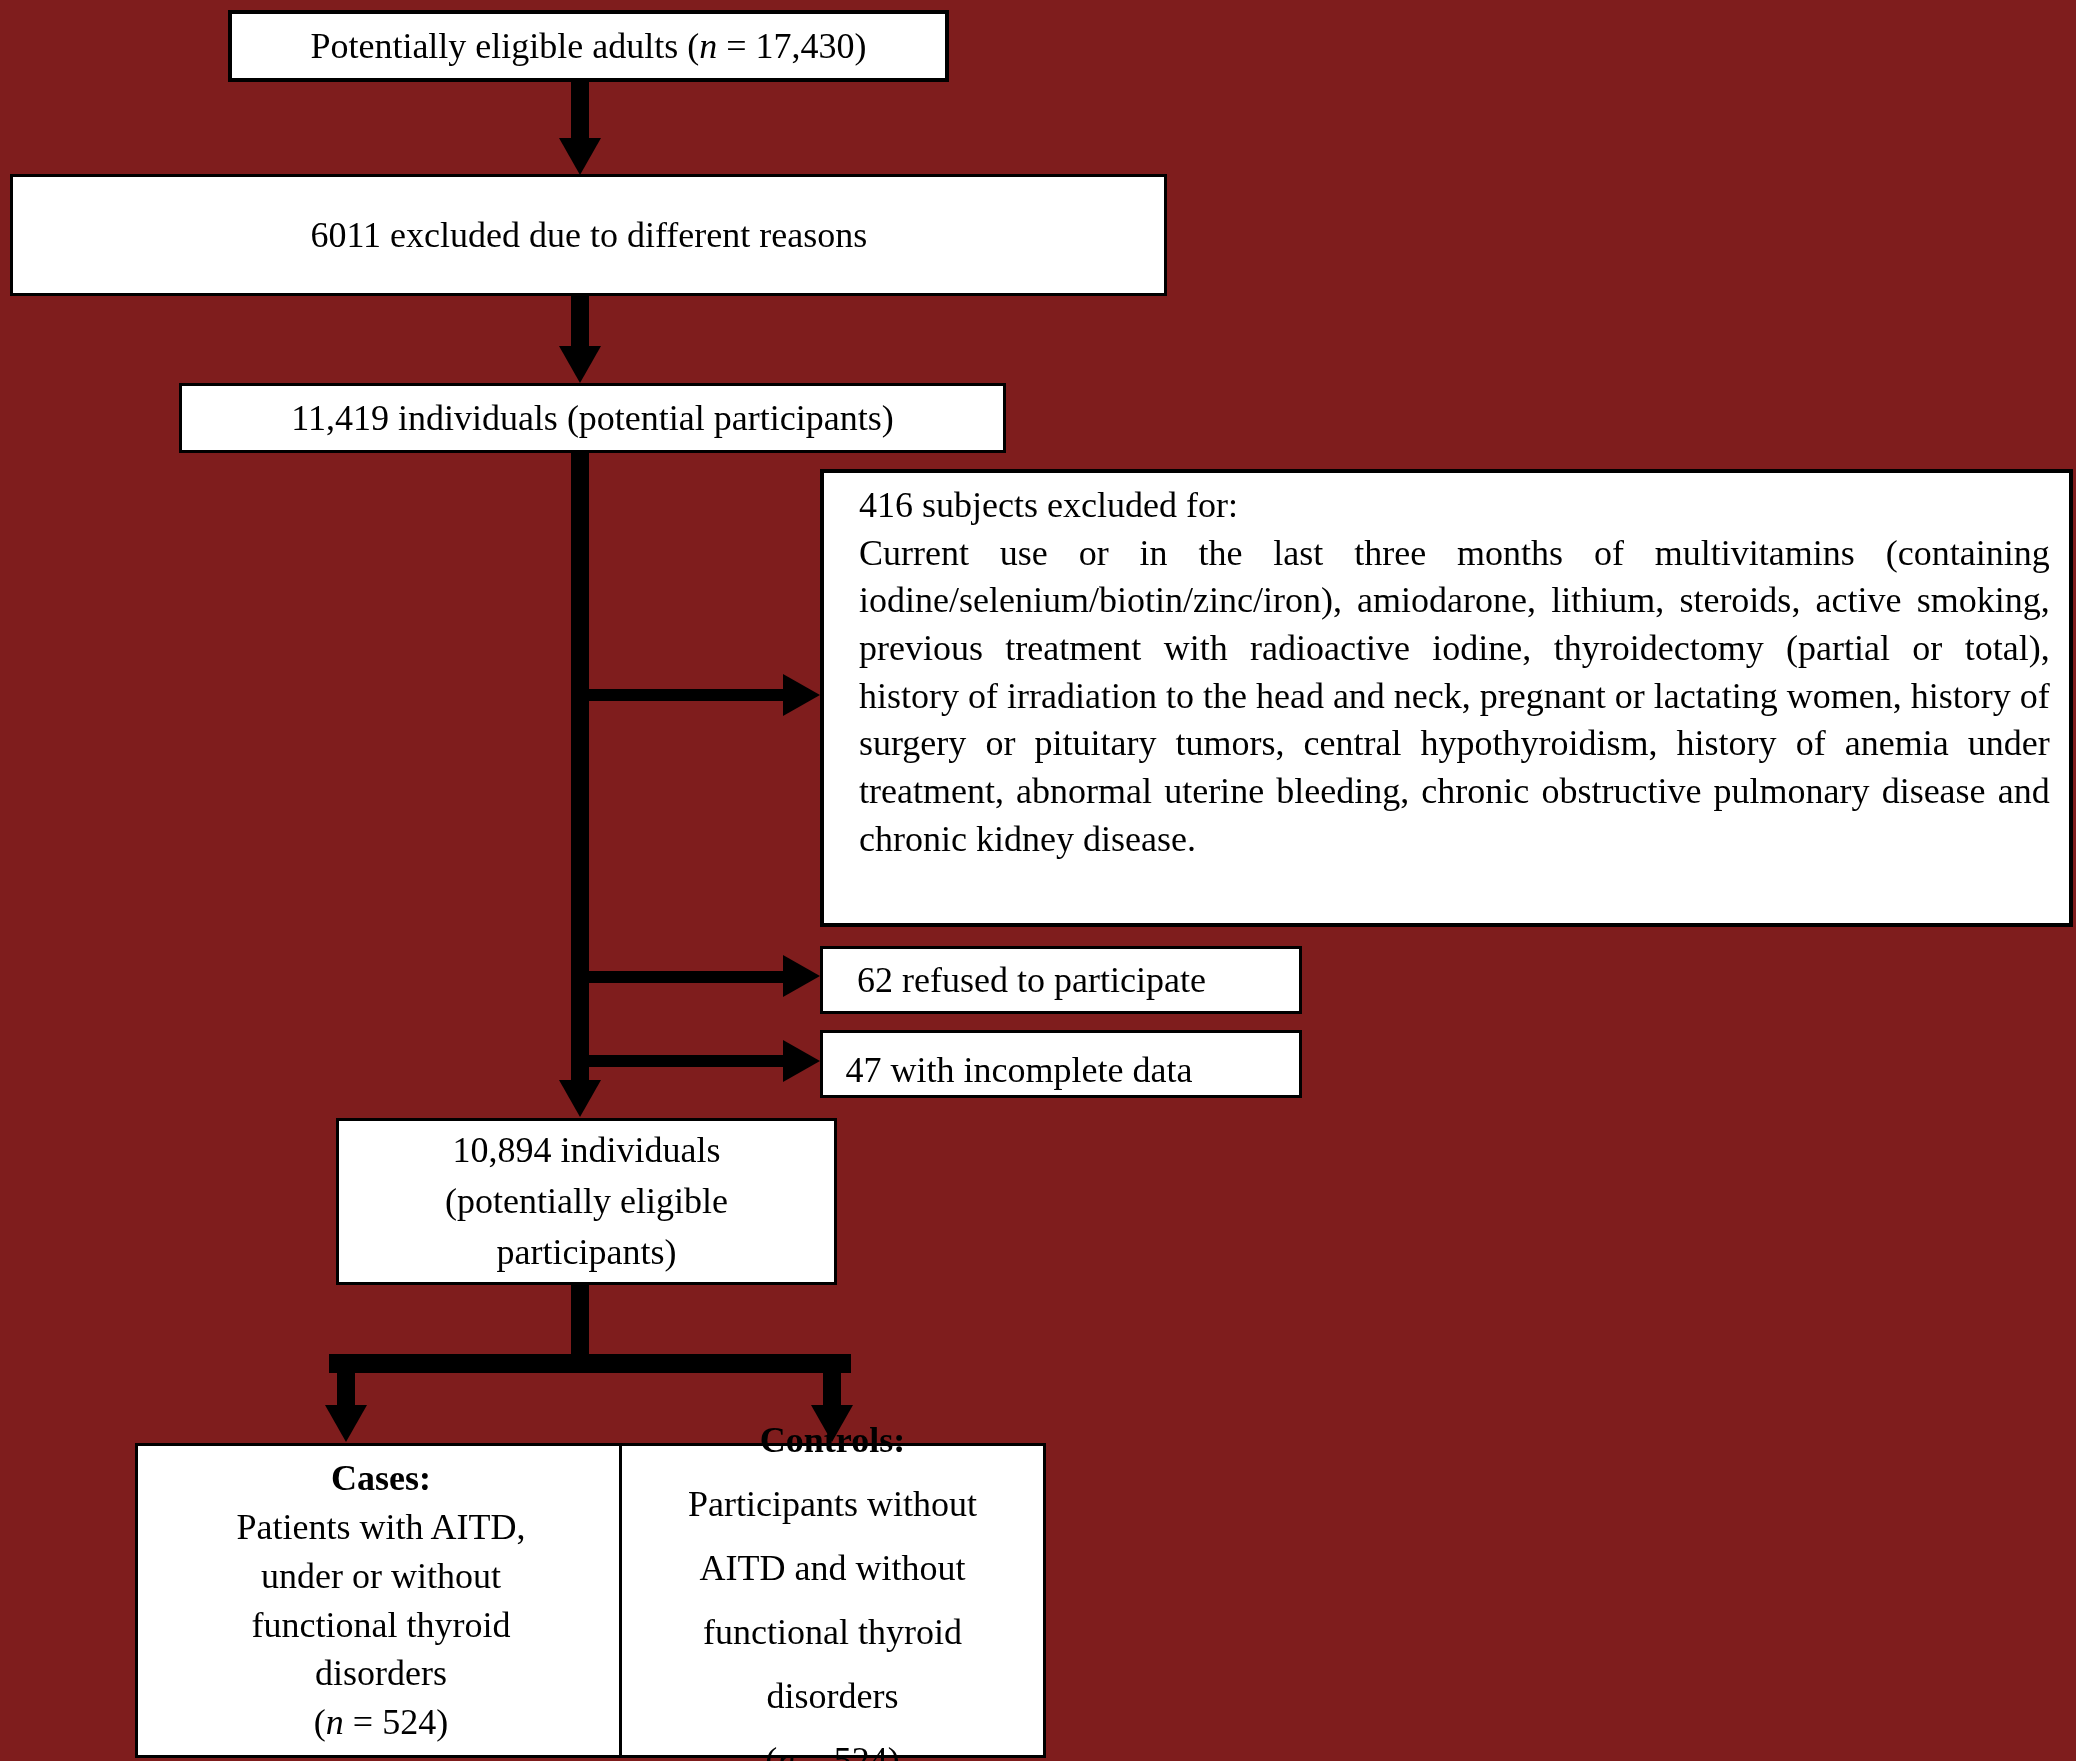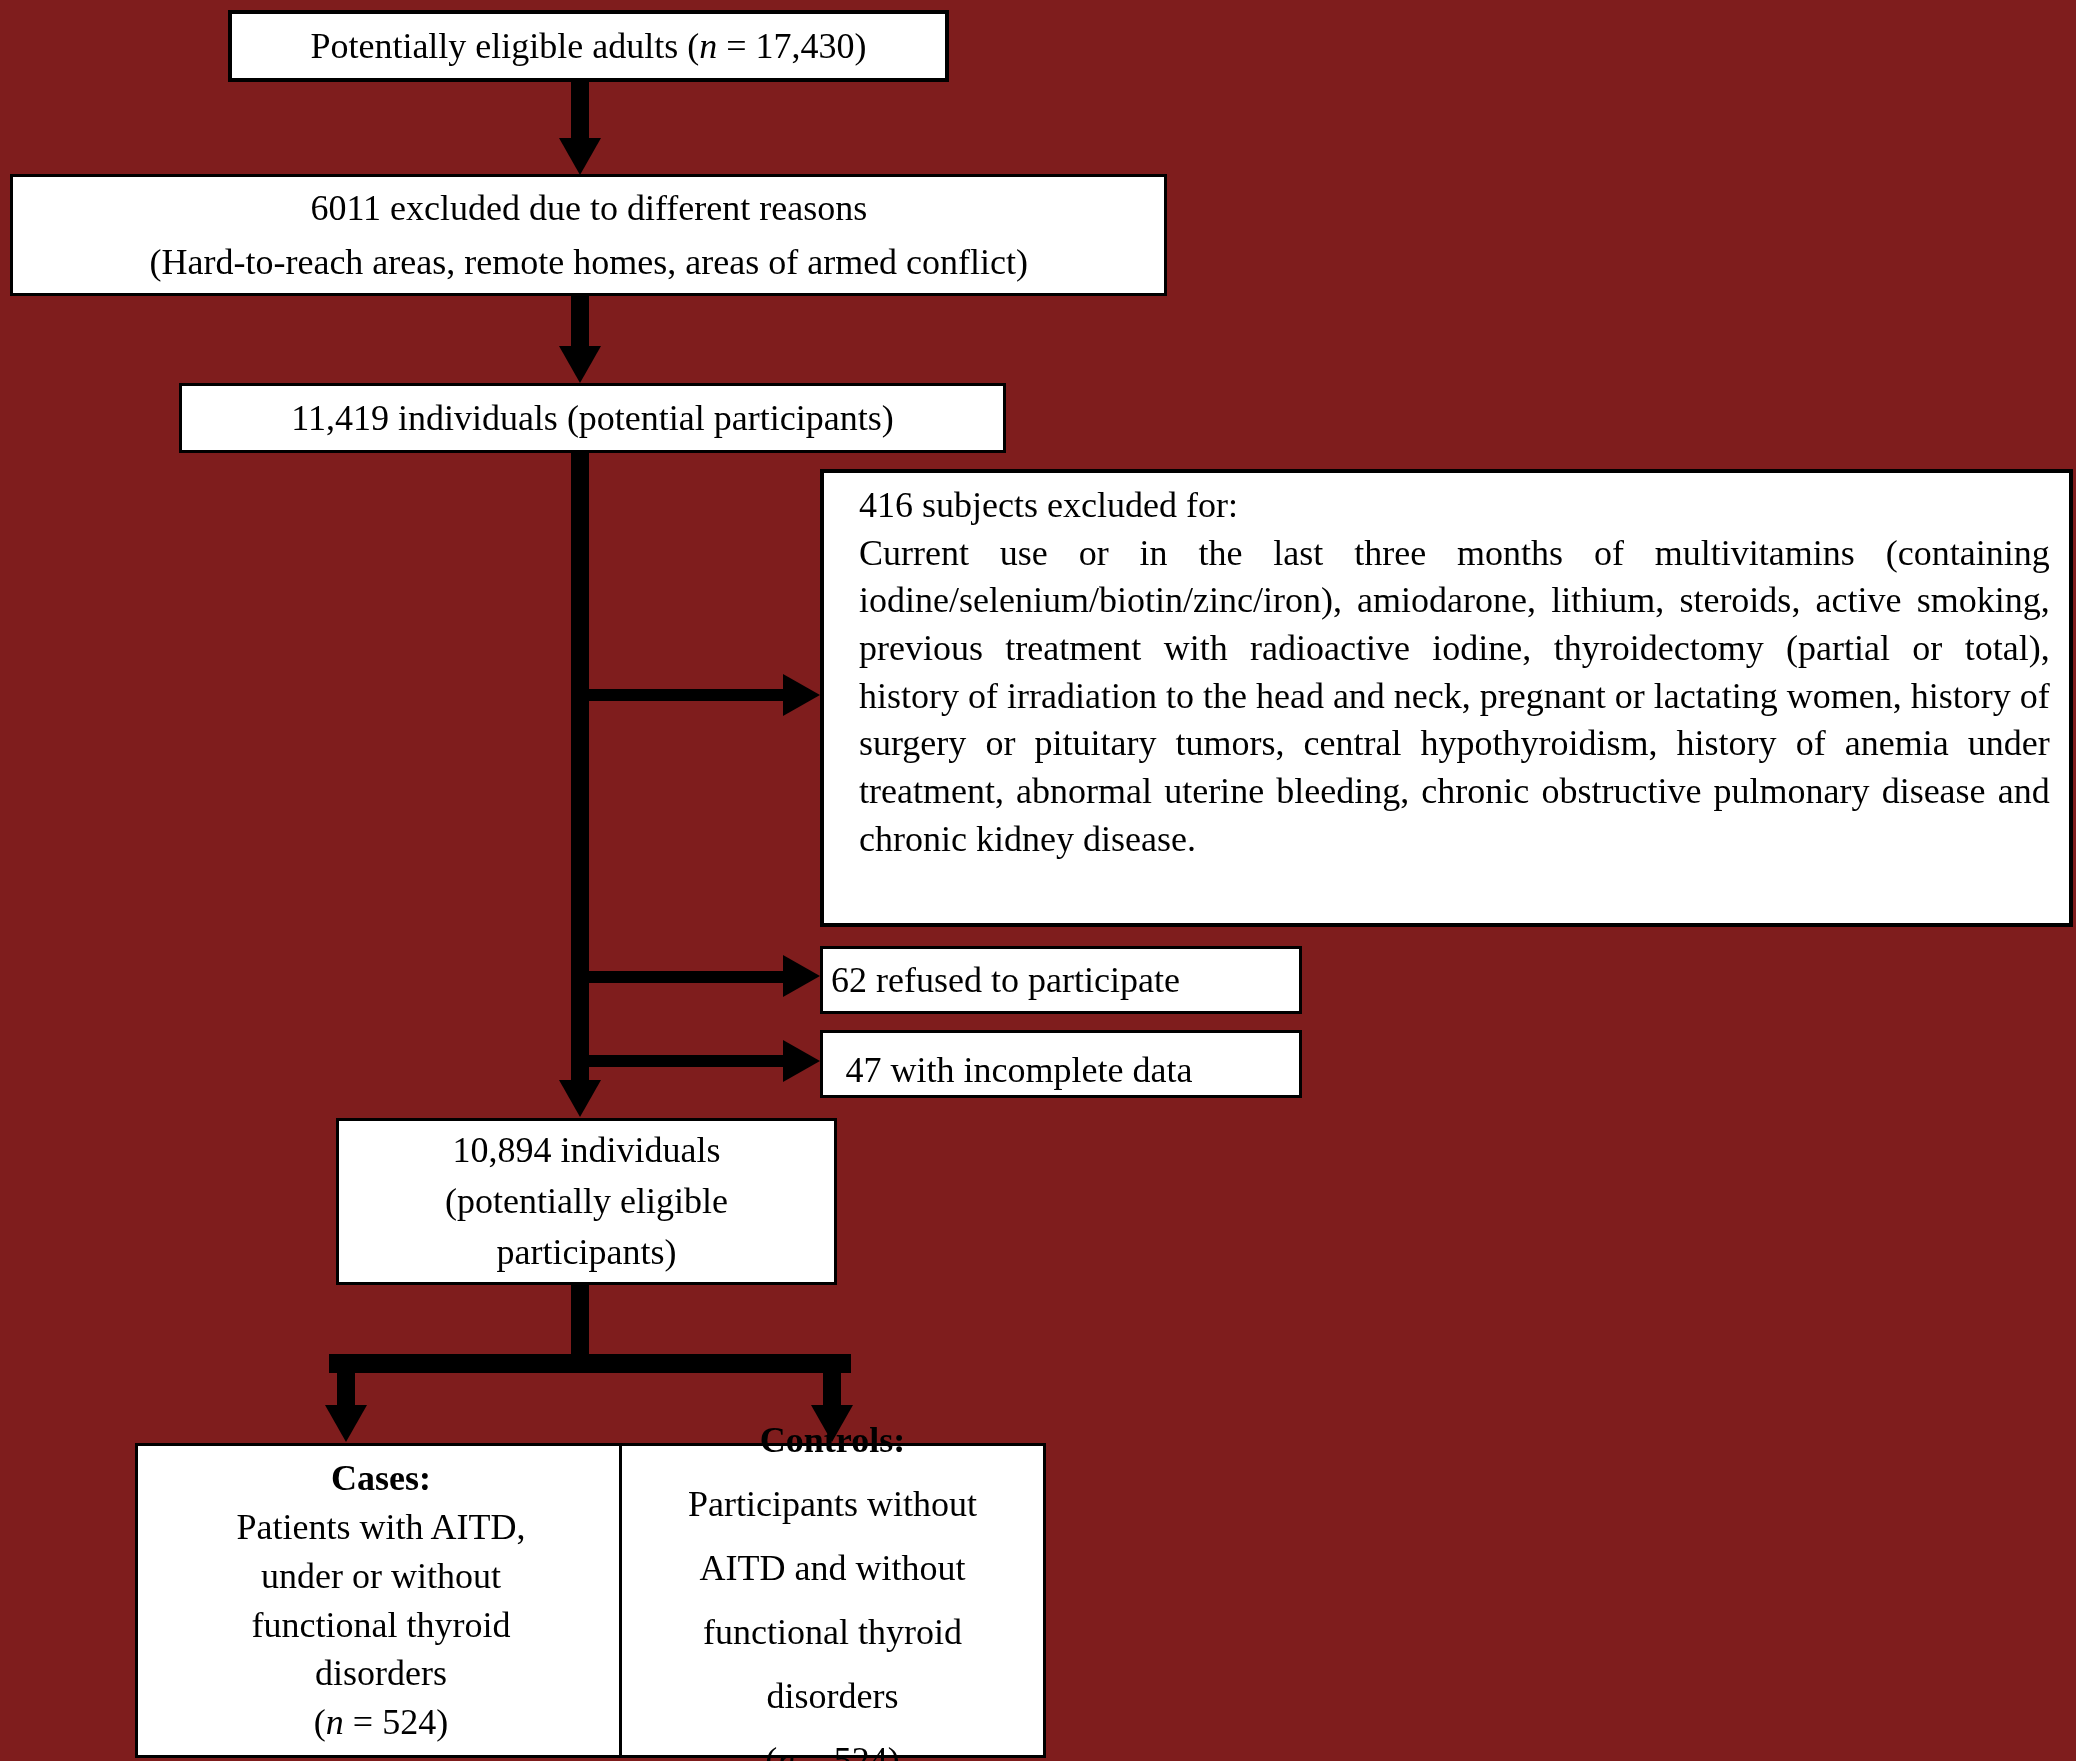--- a/index.html
+++ b/index.html
@@ -71,21 +71,21 @@
     border-top: 21px solid transparent;
     border-bottom: 21px solid transparent;
     border-left: 37px solid #000000;
   }
   
   .box-eligible   { left: 228px;  top: 10.3px;   width: 721px; height: 72px; border-width: 4.5px; }
   .box-6011       { left: 10.3px;   top: 174px;  width: 1157px; height: 122px; line-height: 1.5; }
   .box-11419      { left: 179px;  top: 383px;  width: 827px; height: 70px; border-width: 3.2px; }
   .box-416       { left: 820px; top: 469px;  width: 1253px; height: 458px; border-width: 4.5px;
                     padding: 9px 19.3px 9px 35px; line-height: 1.325; }
-  .box-refused    { left: 820px; top: 946px; width: 482px;  height: 68px; padding-left: 8px; }
+  .box-refused    { left: 820px; top: 946px; width: 482px;  height: 68px; padding-left: 34px; }
   .box-incomplete { left: 820px; top: 1030px; width: 482px;  height: 68px; padding-left: 22.6px; justify-content: flex-end; }
   .box-10894      { left: 336px;  top: 1118px; width: 501px;  height: 167px; line-height: 1.42; }
   .box-cases      { left: 135px;  top: 1443px; width: 492px;  height: 315px; line-height: 1.36; }
   .box-controls   { left: 619px;  top: 1443px; width: 427px;  height: 315px; line-height: 1.36; gap: 15px; }
   .justify-par { text-align: justify; }
 </style>
 </head>
 <body>
 
 <div class="canvas">
@@ -94,21 +94,20 @@
     <div>
       <span>Potentially eligible adults (</span><span class="it">n</span><span> = 17,430)</span>
     </div>
   </div>
 
   <div class="vshaft" style="left:571px; top:81px; height:57px;"></div>
   <div class="head-down" style="left:559px; top:138px;"></div>
 
   <div class="box box-6011 flex-center">
     <span class="line">6011 excluded due to different reasons</span>
-    <span class="line">(Hard-to-reach areas, remote homes, areas of armed conflict)</span>
   </div>
 
   <div class="vshaft" style="left:571px; top:295px; height:52px;"></div>
   <div class="head-down" style="left:559px; top:346px;"></div>
 
   <div class="box box-11419 flex-center">
     <span>11,419 individuals (potential participants)</span>
   </div>
 
   <div class="vshaft" style="left:571px; top:451px; height:631px;"></div>

